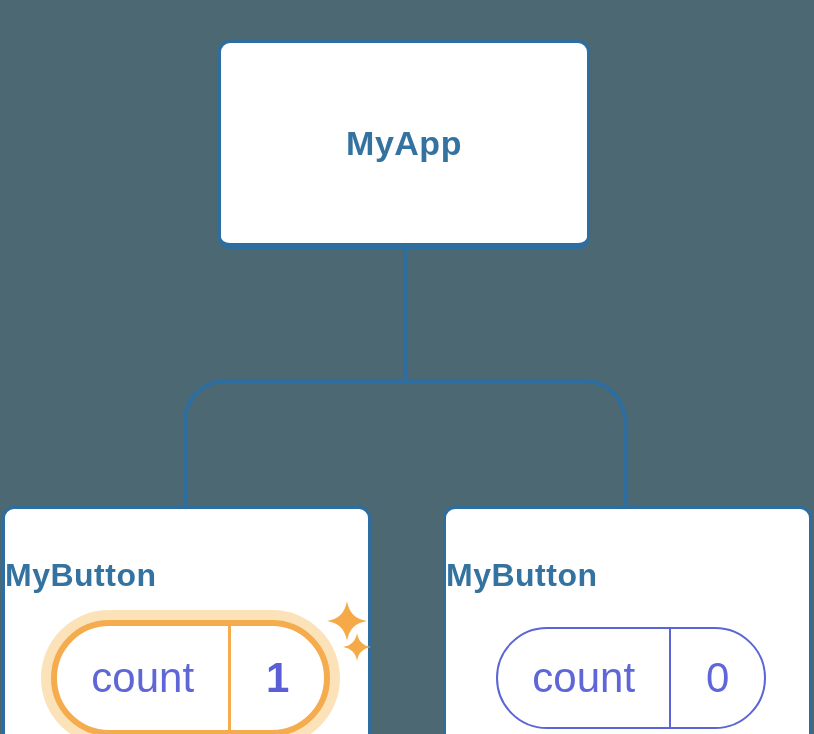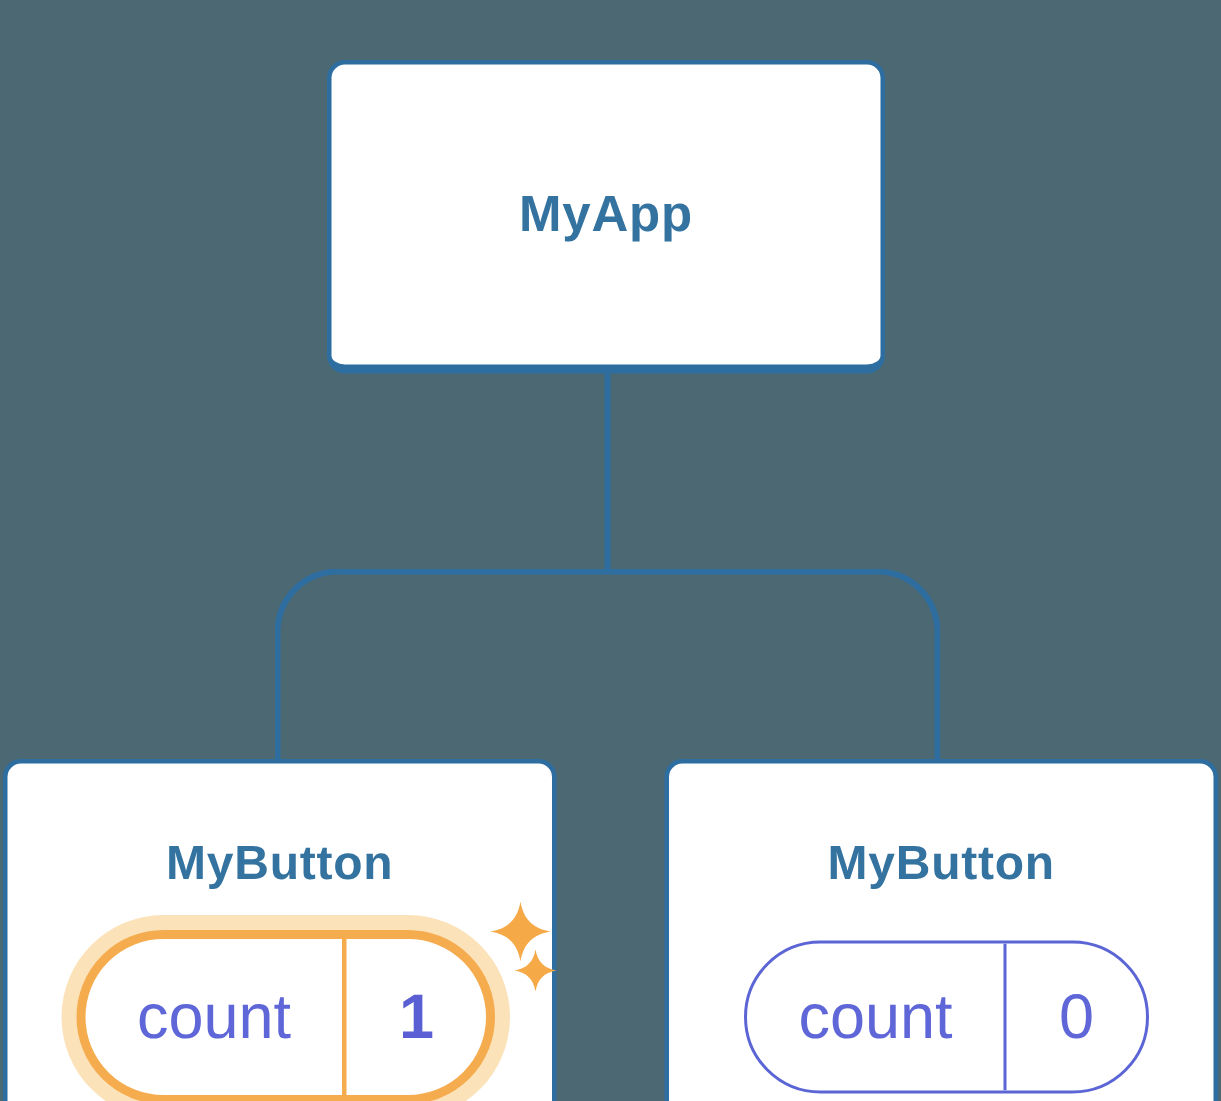--- a/index.html
+++ b/index.html
@@ -49,21 +49,21 @@
     color: #3473A0;
     font-size: 34px;
     font-weight: bold;
     letter-spacing: 0.5px;
   }
   .child-title {
     position: absolute;
     top: 48px;
     left: 0;
     width: 100%;
-    text-align: center;
+    text-align: left;
     font-size: 32px;
   }
 
   
   .stem {
     position: absolute;
     left: 403px;
     top: 213px;
     width: 4px;
     height: 133px;

